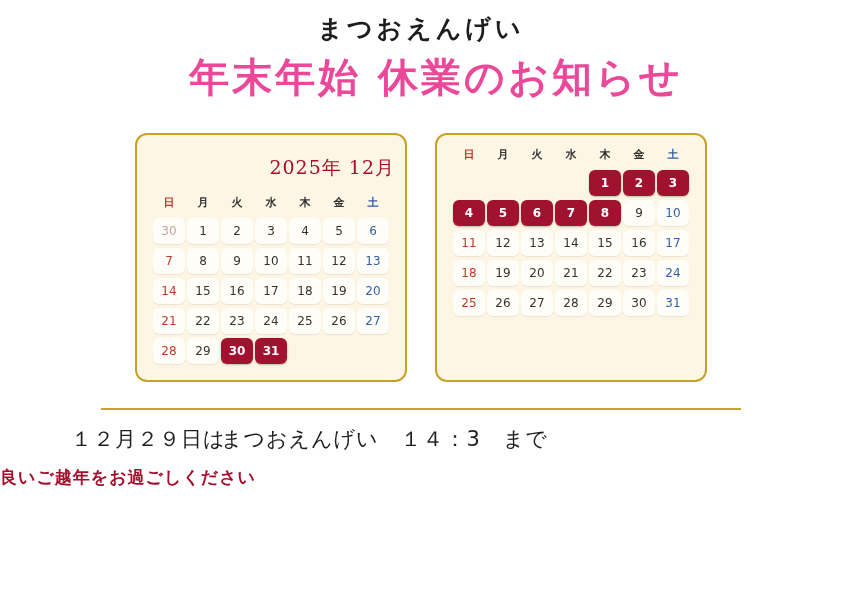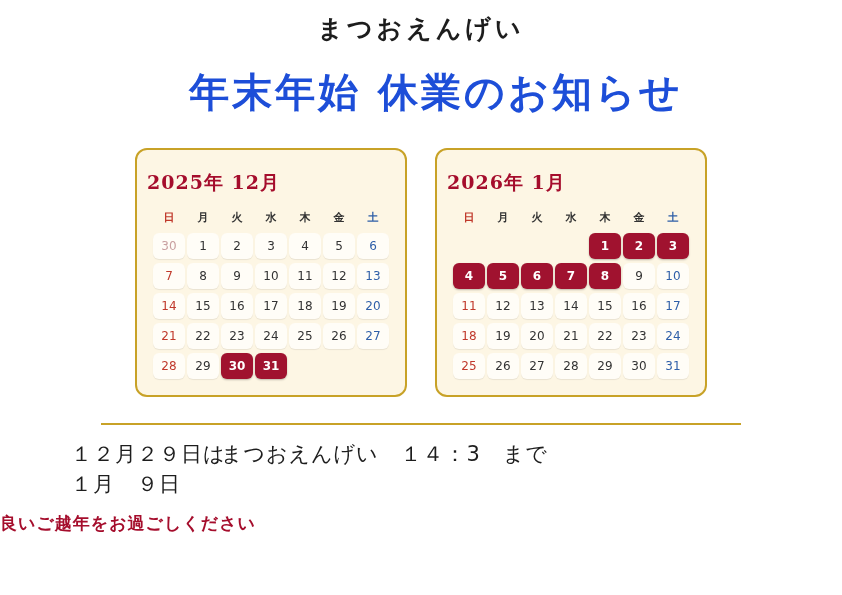--- a/index.html
+++ b/index.html
@@ -32,45 +32,45 @@
     color: #1d1d1d;
     padding-top: 12px;
   }
 
   .main-title {
     text-align: center;
     font-family: "DejaVu Serif", serif;
     font-weight: bold;
     font-size: 40px;
     letter-spacing: 3px;
-    color: #1d4ed8;
-    margin-top: 20px;
+    color: #ec4899;
+    margin-top: 5px;
     padding-left: 30px;
   }
 
   .calendars {
     display: flex;
     justify-content: center;
     gap: 28px;
     margin-top: 28px;
   }
 
   .cal-card {
     width: 272px;
     background: #fdf6e4;
     border: 2px solid #c8a227;
     border-radius: 12px;
     padding: 12px 10px 16px 10px;
     box-sizing: border-box;
   }
 
   .cal-title {
-    text-align: left;
+    text-align: right;
     font-family: "DejaVu Serif", serif;
-    font-weight: bold;
+    font-weight: normal;
     font-size: 19px;
     color: #a50d2c;
     letter-spacing: 1px;
     margin: 8px 0 14px 0;
   }
 
   .cal-grid {
     display: grid;
     grid-template-columns: repeat(7, 1fr);
     gap: 4px 2px;
@@ -211,21 +211,20 @@
         <div class="day">29</div>
         <div class="day off">30</div>
         <div class="day off">31</div>
         <div class="day empty"></div>
         <div class="day empty"></div>
         <div class="day empty"></div>
       </div>
     </div>
 
     <div class="cal-card">
-      <div class="cal-title">2026年 1月</div>
       <div class="cal-grid">
         <div class="dow sun">日</div>
         <div class="dow wd">月</div>
         <div class="dow wd">火</div>
         <div class="dow wd">水</div>
         <div class="dow wd">木</div>
         <div class="dow wd">金</div>
         <div class="dow sat">土</div>
 
         <div class="day empty"></div>
@@ -276,19 +275,18 @@
 
   <div class="notes">
     <div class="note-line">
       <span class="note-label">１２月２９日は</span>
       <span class="note-body">まつおえんげい　１４：3　まで</span>
     </div>
     <div class="note-line">
       <span class="note-label"></span>
     </div>
     <div class="note-line">
-      <span class="note-label">１月　９日</span>
     </div>
   </div>
 
   <div class="closing">良いご越年をお過ごしください</div>
 
 </div>
 
 </body></html>

